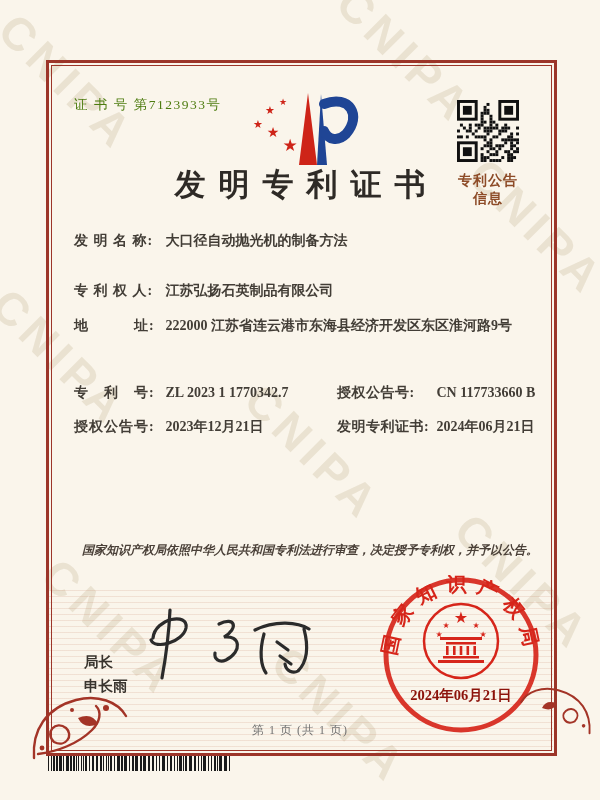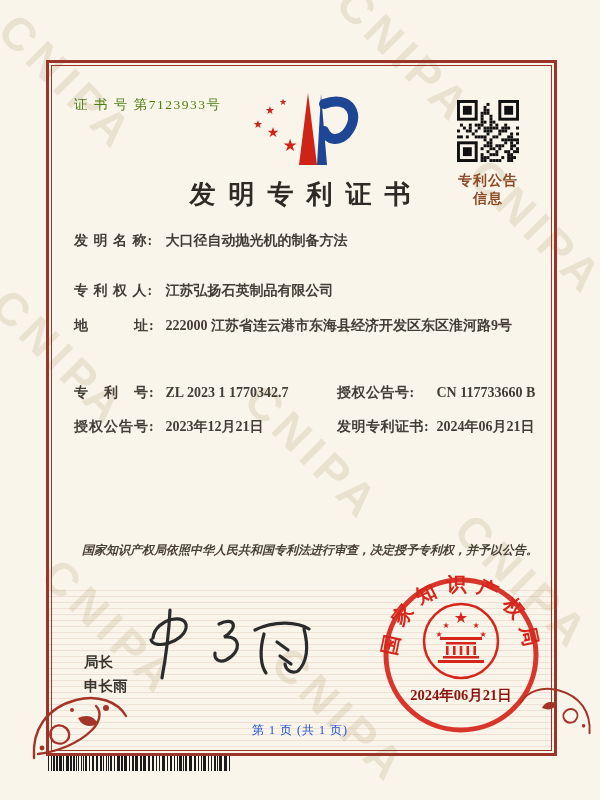--- a/index.html
+++ b/index.html
@@ -19,21 +19,21 @@
 
   .cert-no{position:absolute;left:74px;top:96px;font-size:13.5px;letter-spacing:1.5px;
     color:#4d7c0f;font-weight:400;z-index:2;}
 
   .logo{position:absolute;left:248px;top:88px;width:112px;height:78px;z-index:2;}
 
   .qr-block{position:absolute;left:452px;top:100px;width:72px;text-align:center;z-index:2;}
   .qr-label{margin-top:6px;font-size:14px;color:#8d4b27;letter-spacing:1px;font-weight:600;}
 
   .title{position:absolute;left:0;top:164px;width:100%;text-align:center;
-    font-size:26px;font-weight:700;letter-spacing:13px;text-indent:13px;color:#2e2a26;z-index:2;margin-top:13px;}
+    font-size:31px;font-weight:700;letter-spacing:13px;text-indent:13px;color:#2e2a26;z-index:2;}
 
   .row{position:absolute;left:74px;font-size:14px;font-weight:600;color:#423d36;
     white-space:nowrap;z-index:2;}
   .row .lbl{display:inline-block;width:88px;letter-spacing:1px;}
   .row .lblwide{display:inline-block;width:114px;letter-spacing:0.5px;}
   .row .val1{display:inline-block;width:168px;}
   .row .lbl2{display:inline-block;width:96px;letter-spacing:0.5px;}
   .r0{top:232px}.r1{top:282px}.r2{top:317px}.r3{top:350px}
   .r4{top:384px}.r5{top:418px}.r6{top:452px}.r7{top:484px}
 
@@ -42,21 +42,21 @@
   .statement .l1{text-indent:2em;white-space:nowrap;}
   .statement .l2{white-space:nowrap;letter-spacing:0.2px;}
 
   .sig-titles{position:absolute;left:84px;top:630px;font-size:14.5px;font-weight:700;
     color:#39342e;line-height:24px;z-index:2;margin-top:20px;}
   .sig-script{position:absolute;left:135px;top:598px;z-index:2;}
 
   .seal{position:absolute;left:380px;top:575px;z-index:3;}
 
   .footer{position:absolute;left:0;top:722px;width:100%;text-align:center;
-    font-size:12px;color:#1d4ed8;letter-spacing:1px;z-index:2;}
+    font-size:12px;color:#737373;letter-spacing:1px;z-index:2;}
 
   .ornament-bl{position:absolute;left:28px;top:692px;z-index:4;}
   .ornament-br{position:absolute;left:516px;top:672px;z-index:4;transform:scaleX(-1);}
   .barcode{position:absolute;left:48px;top:756px;z-index:2;}
 </style>
 </head>
 <body>
 
 <div class="page">
 

